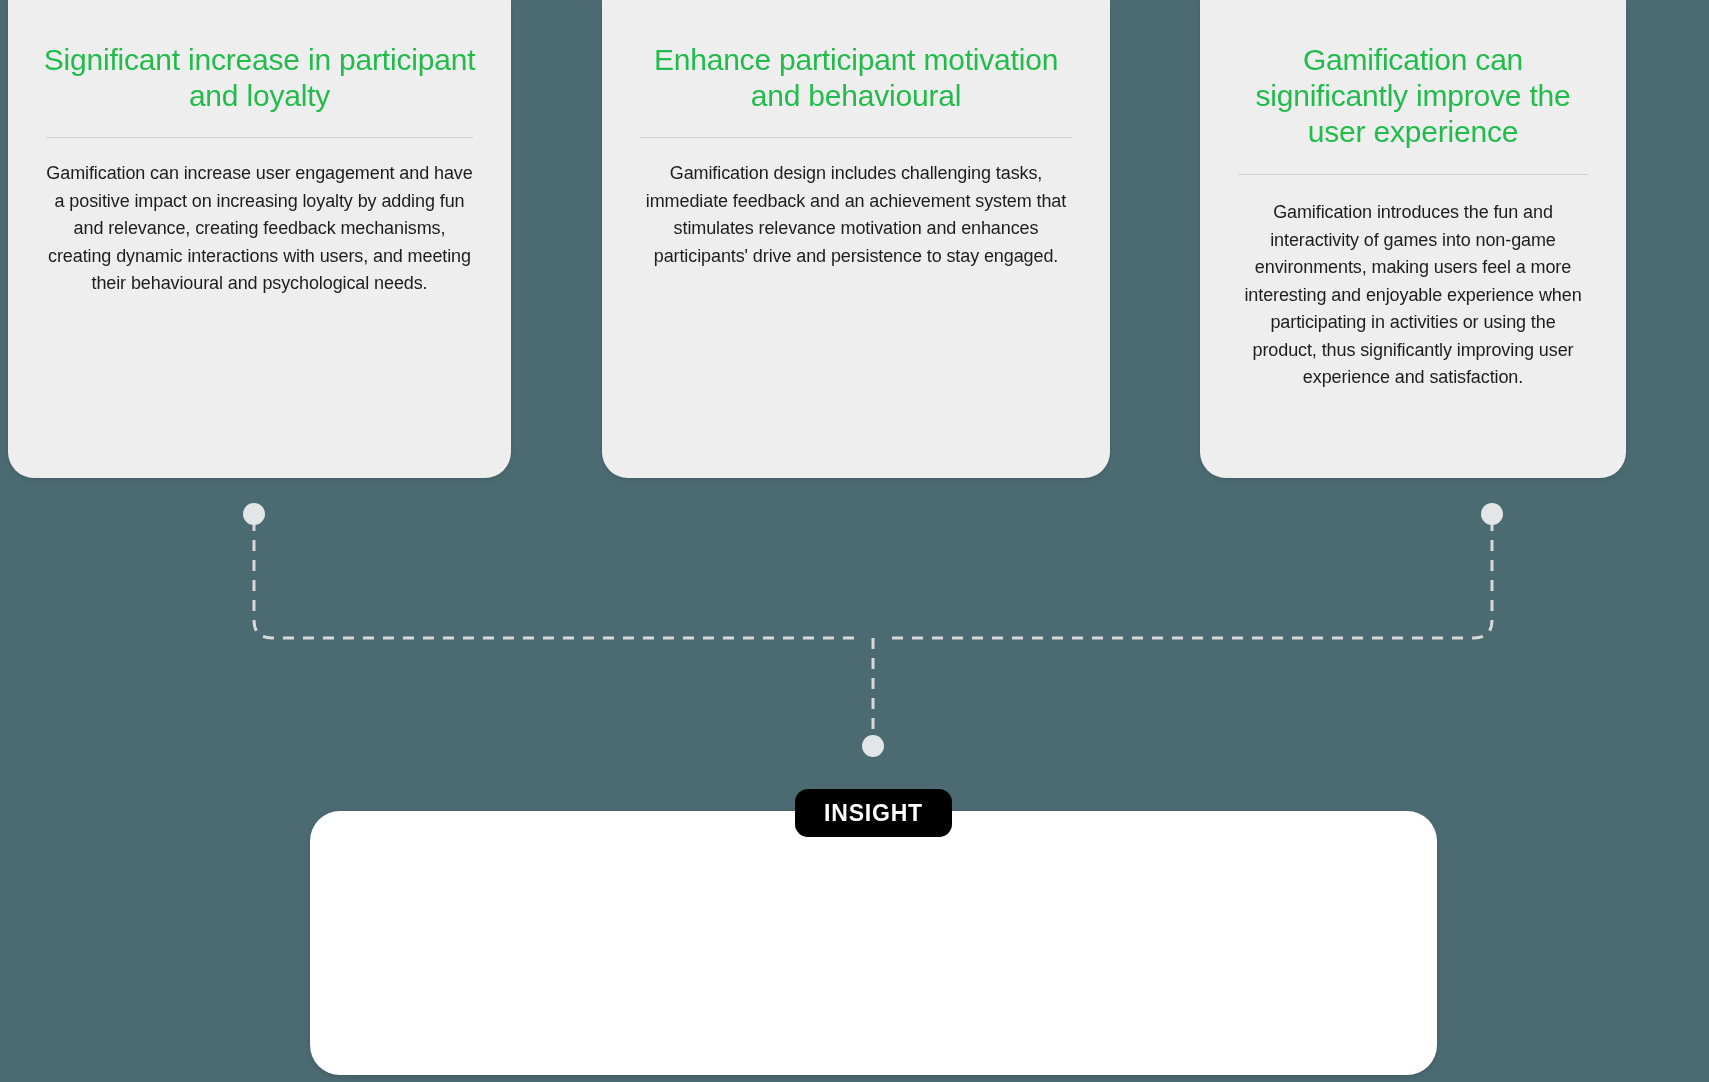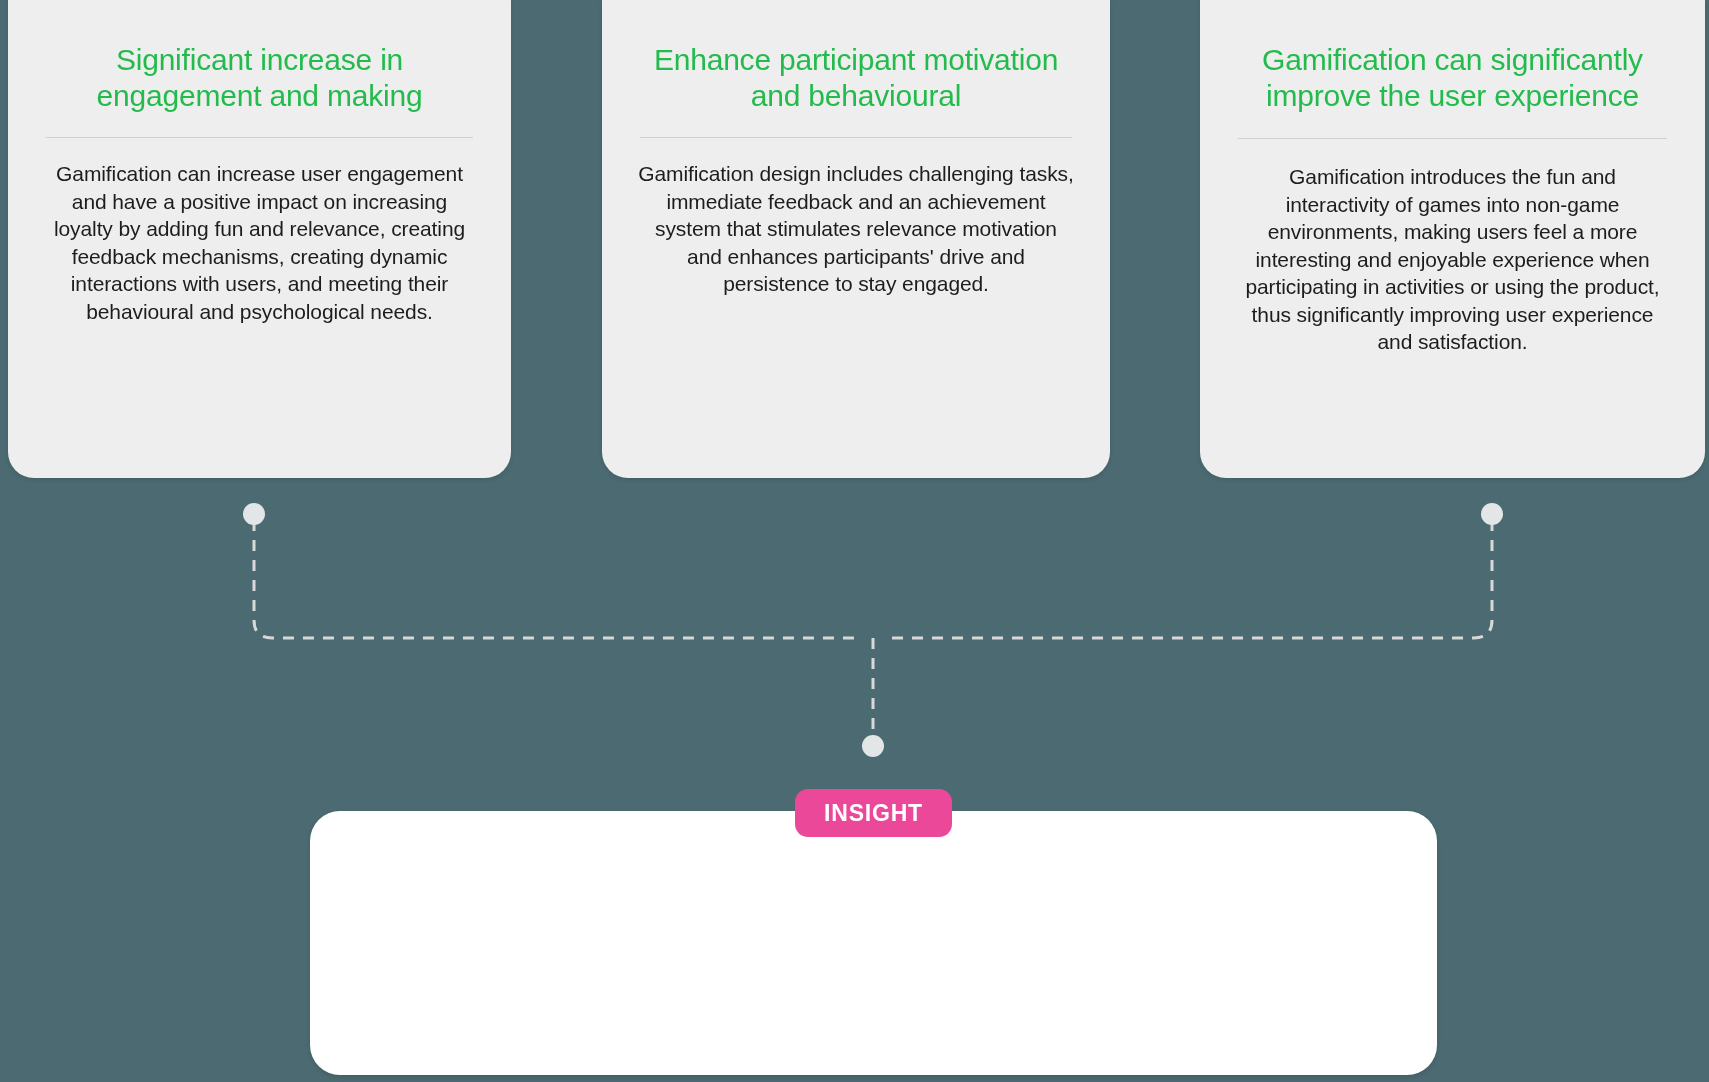--- a/index.html
+++ b/index.html
@@ -29,39 +29,39 @@
     background: #eeeeee;
     border-bottom-left-radius: 26px;
     border-bottom-right-radius: 26px;
     box-sizing: border-box;
     padding: 42px 30px 30px 30px;
     text-align: center;
     box-shadow: 0 2px 4px rgba(0,0,0,0.10);
   }
   .card-1 { left: 8px;    width: 503px; height: 478px; }
   .card-2 { left: 602px;  width: 508px; height: 478px; }
-  .card-3 { left: 1200px; width: 505px; height: 478px; }
+  .card-3 { left: 1200px; width: 426px; height: 478px; }
 
   .card-title {
     color: #22bb4c;
     font-size: 30px;
     line-height: 36px;
     font-weight: 400;
     margin: 0;
     letter-spacing: -0.2px;
   }
   .card-divider {
     height: 1px;
     background: #cfcfcf;
     margin: 23px 8px 0 8px;
   }
   .card-body {
     margin: 22px 6px 0 6px;
     color: #1d1d1d;
-    font-size: 21px;
+    font-size: 18px;
     line-height: 27.5px;
     font-weight: 400;
     letter-spacing: -0.1px;
   }
   .card-3 .card-body { margin-top: 24px; }
   .card-3 .card-divider { margin-top: 24px; }
 
   
   #connectors {
     position: absolute;
@@ -72,21 +72,21 @@
     pointer-events: none;
   }
 
   
   .insight-badge {
     position: absolute;
     left: 795px;
     top: 789px;
     width: 157px;
     height: 48px;
-    background: #ec4899;
+    background: #000000;
     border-radius: 13px;
     color: #ffffff;
     font-size: 23px;
     font-weight: bold;
     letter-spacing: 0.8px;
     display: flex;
     align-items: center;
     justify-content: center;
     z-index: 4;
   }
@@ -110,21 +110,21 @@
     text-align: center;
     overflow: hidden;
   }
 </style>
 </head>
 <body>
 
 <div id="stage">
 
   <div class="card card-1">
-    <div class="card-title">Significant increase in engagement and making</div>
+    <div class="card-title">Significant increase in participant and loyalty</div>
     <div class="card-divider"></div>
     <div class="card-body">Gamification can increase user engagement and have a positive impact on increasing loyalty by adding fun and relevance, creating feedback mechanisms, creating dynamic interactions with users, and meeting their behavioural and psychological needs.</div>
   </div>
 
   <div class="card card-2">
     <div class="card-title">Enhance participant motivation and behavioural</div>
     <div class="card-divider"></div>
     <div class="card-body">Gamification design includes challenging tasks, immediate feedback and an achievement system that stimulates relevance motivation and enhances participants' drive and persistence to stay engaged.</div>
   </div>
 

